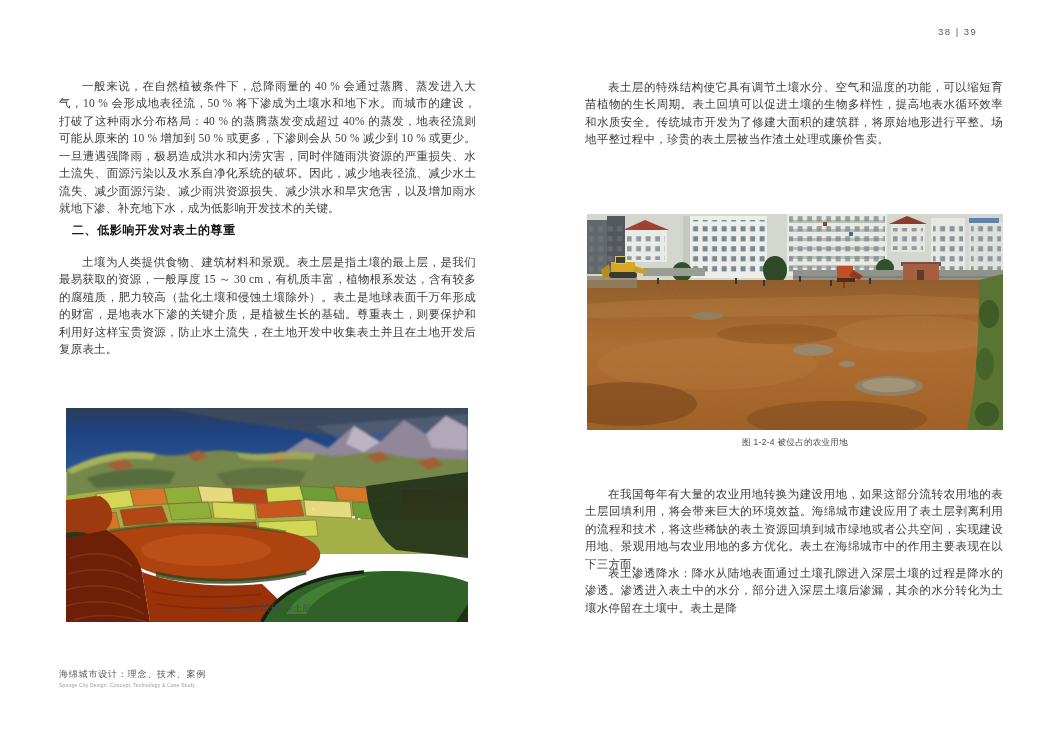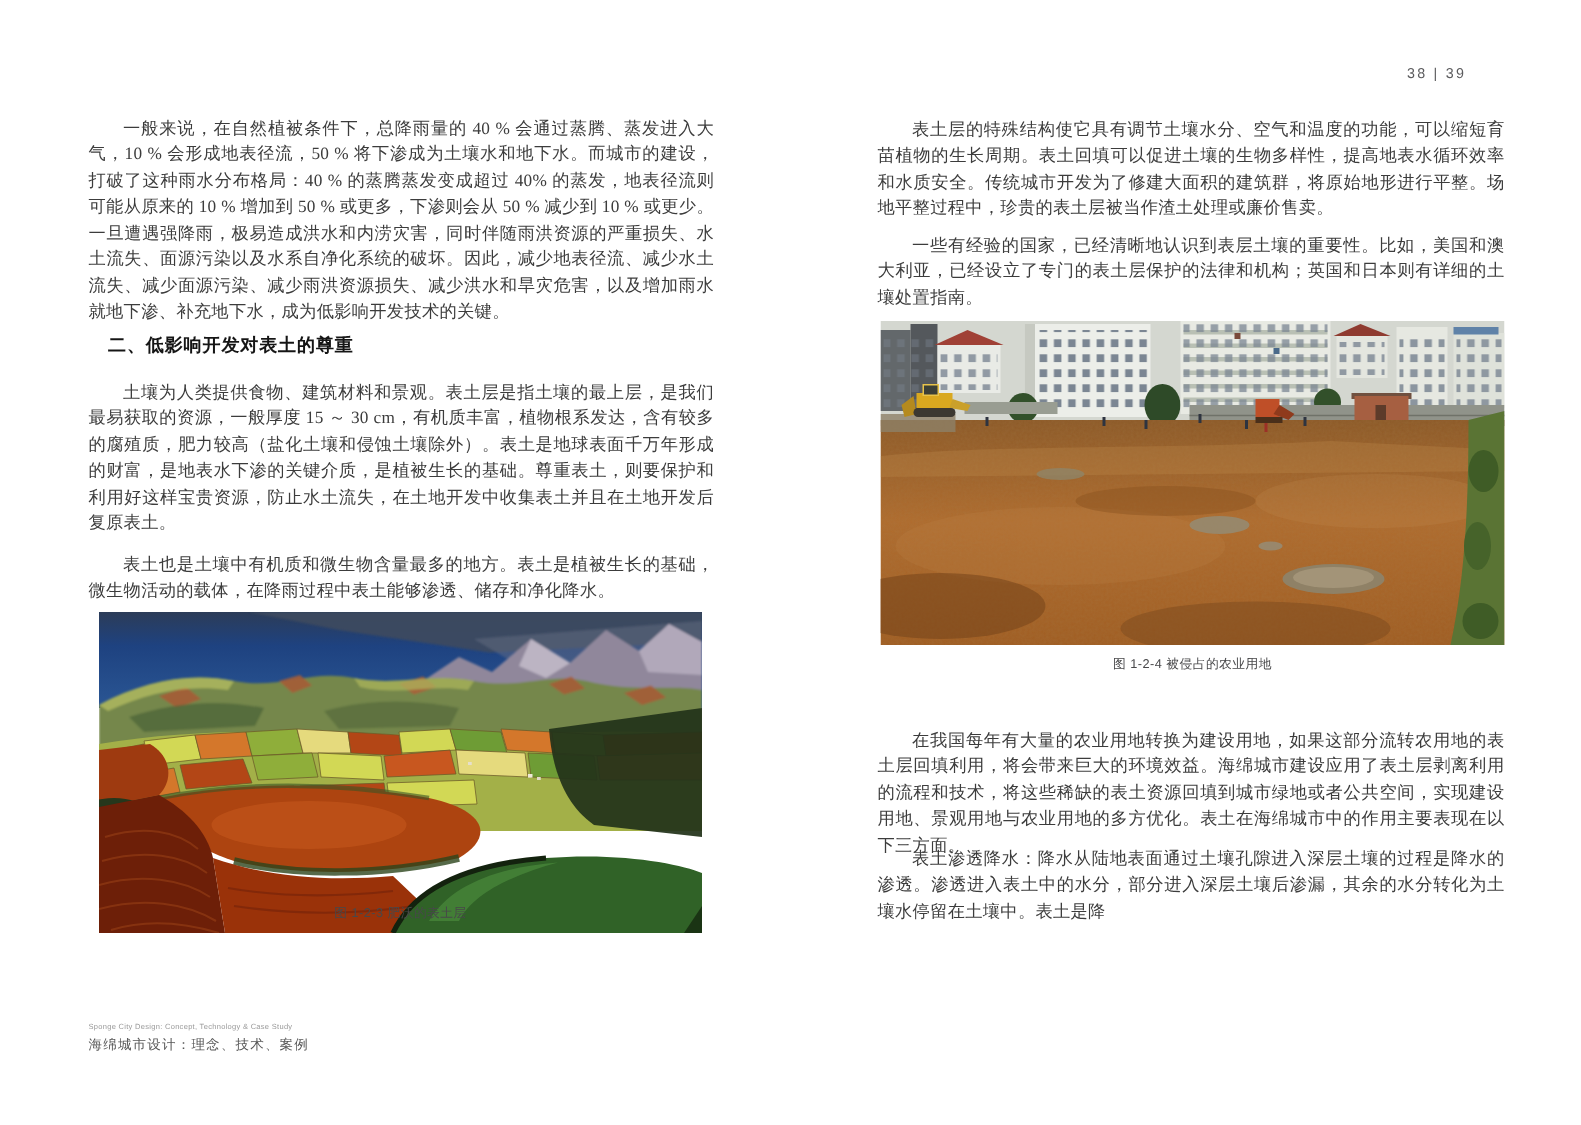--- a/index.html
+++ b/index.html
@@ -8,51 +8,50 @@
   .page{position:relative;width:1054px;height:750px;background:#ffffff;}
 
   .para{position:absolute;width:417px;font-size:11.5px;line-height:17.5px;
         color:#3c3c3c;text-align:justify;text-indent:23px;letter-spacing:.2px;}
   .para-r{left:585px;width:418px;}
 
   .heading{position:absolute;left:72px;top:212px;font-size:12px;font-weight:bold;
            color:#151515;font-family:"Liberation Sans","DejaVu Sans",sans-serif;
            letter-spacing:.6px;}
 
-  .pagenum{position:absolute;left:938px;top:44px;font-size:9.5px;color:#5b5b5d;
+  .pagenum{position:absolute;left:938px;top:26px;font-size:9.5px;color:#5b5b5d;
            font-family:"Liberation Sans","DejaVu Sans",sans-serif;letter-spacing:1.5px;}
 
   .caption{position:absolute;font-size:8.5px;color:#48484a;text-align:center;
            font-family:"Liberation Sans","DejaVu Sans",sans-serif;letter-spacing:.3px;}
   .caption-1{left:66px;top:603px;width:402px;}
   .caption-2{left:587px;top:437px;width:416px;}
 
   .footer-title{position:absolute;left:59px;top:668px;font-size:9px;color:#565656;
-                font-family:"Liberation Sans","DejaVu Sans",sans-serif;letter-spacing:.8px;margin-top:22px;}
+                font-family:"Liberation Sans","DejaVu Sans",sans-serif;letter-spacing:.8px;}
   .footer-sub{position:absolute;left:59px;top:682px;font-size:5px;color:#9a9a9a;
               font-family:"Liberation Sans","DejaVu Sans",sans-serif;letter-spacing:.2px;}
 
   .fig{position:absolute;}
   .fig-1{left:66px;top:408px;width:402px;height:214px;}
   .fig-2{left:587px;top:214px;width:416px;height:216px;}
   .fig svg{display:block;width:100%;height:100%;}
 </style>
 </head>
 <body>
 
 <div class="page">
 
   <div class="pagenum">38 | 39</div>
 
   <p class="para" style="left:59px;top:66px;">一般来说，在自然植被条件下，总降雨量的 40 % 会通过蒸腾、蒸发进入大气，10 % 会形成地表径流，50 % 将下渗成为土壤水和地下水。而城市的建设，打破了这种雨水分布格局：40 % 的蒸腾蒸发变成超过 40% 的蒸发，地表径流则可能从原来的 10 % 增加到 50 % 或更多，下渗则会从 50 % 减少到 10 % 或更少。一旦遭遇强降雨，极易造成洪水和内涝灾害，同时伴随雨洪资源的严重损失、水土流失、面源污染以及水系自净化系统的破坏。因此，减少地表径流、减少水土流失、减少面源污染、减少雨洪资源损失、减少洪水和旱灾危害，以及增加雨水就地下渗、补充地下水，成为低影响开发技术的关键。</p>
 
   <h2 class="heading">二、低影响开发对表土的尊重</h2>
 
   <p class="para" style="left:59px;top:242px;">土壤为人类提供食物、建筑材料和景观。表土层是指土壤的最上层，是我们最易获取的资源，一般厚度 15 ～ 30 cm，有机质丰富，植物根系发达，含有较多的腐殖质，肥力较高（盐化土壤和侵蚀土壤除外）。表土是地球表面千万年形成的财富，是地表水下渗的关键介质，是植被生长的基础。尊重表土，则要保护和利用好这样宝贵资源，防止水土流失，在土地开发中收集表土并且在土地开发后复原表土。</p>
-  <p class="para" style="left:59px;top:357px;">表土也是土壤中有机质和微生物含量最多的地方。表土是植被生长的基础，微生物活动的载体，在降雨过程中表土能够渗透、储存和净化降水。</p>
 
   <div class="fig fig-1">
     <svg viewBox="0 0 402 214" preserveAspectRatio="none">
       <defs>
         <linearGradient id="skyG" x1="0" y1="0" x2="0" y2="1">
           <stop offset="0" stop-color="#2c3c58"></stop>
             <stop offset="0.35" stop-color="#1e4280"></stop>
             <stop offset="1" stop-color="#2a5694"></stop>
         </linearGradient>
         <filter id="soft">
@@ -131,21 +130,20 @@
         <path d="M390,214 L402,196 L402,214 Z" fill="#1a3414"></path>
       </g>
     </svg>
   </div>
   <div class="caption caption-1">图 1-2-3 肥沃的表土层</div>
 
   <div class="footer-title">海绵城市设计：理念、技术、案例</div>
   <div class="footer-sub">Sponge City Design: Concept, Technology &amp; Case Study</div>
 
   <p class="para para-r" style="top:67px;">表土层的特殊结构使它具有调节土壤水分、空气和温度的功能，可以缩短育苗植物的生长周期。表土回填可以促进土壤的生物多样性，提高地表水循环效率和水质安全。传统城市开发为了修建大面积的建筑群，将原始地形进行平整。场地平整过程中，珍贵的表土层被当作渣土处理或廉价售卖。</p>
-  <p class="para para-r" style="top:144px;">一些有经验的国家，已经清晰地认识到表层土壤的重要性。比如，美国和澳大利亚，已经设立了专门的表土层保护的法律和机构；英国和日本则有详细的土壤处置指南。</p>
 
   <div class="fig fig-2">
     <svg viewBox="0 0 416 216" preserveAspectRatio="none">
       <defs>
         <linearGradient id="groundG" x1="0" y1="0" x2="0" y2="1">
           <stop offset="0" stop-color="#8d5a28"></stop>
             <stop offset="0.45" stop-color="#b06c2e"></stop>
             <stop offset="1" stop-color="#a05d22"></stop>
         </linearGradient>
         <pattern id="win" width="9.5" height="10" patternUnits="userSpaceOnUse">

